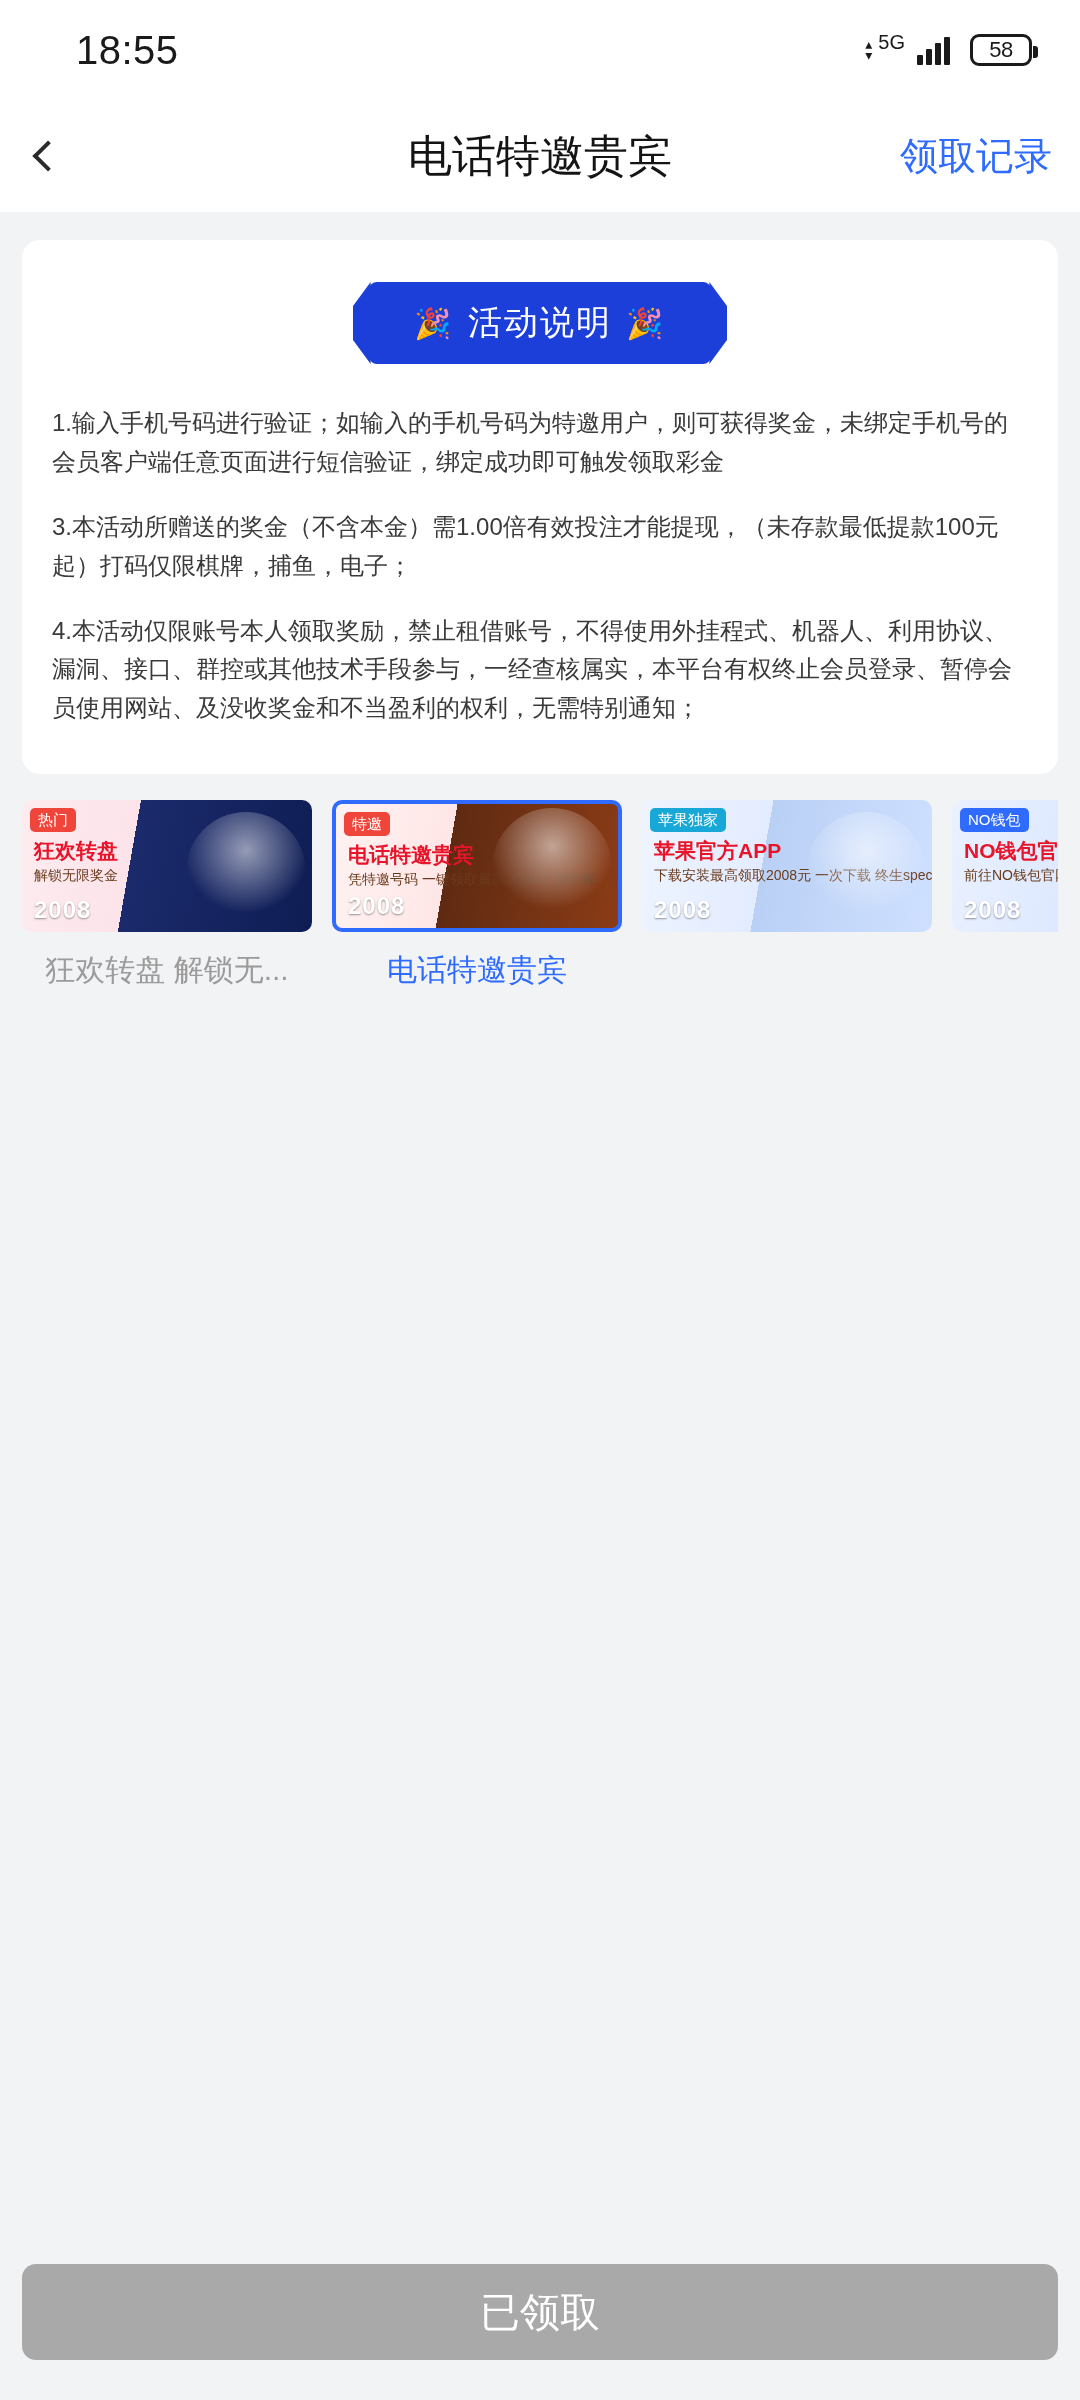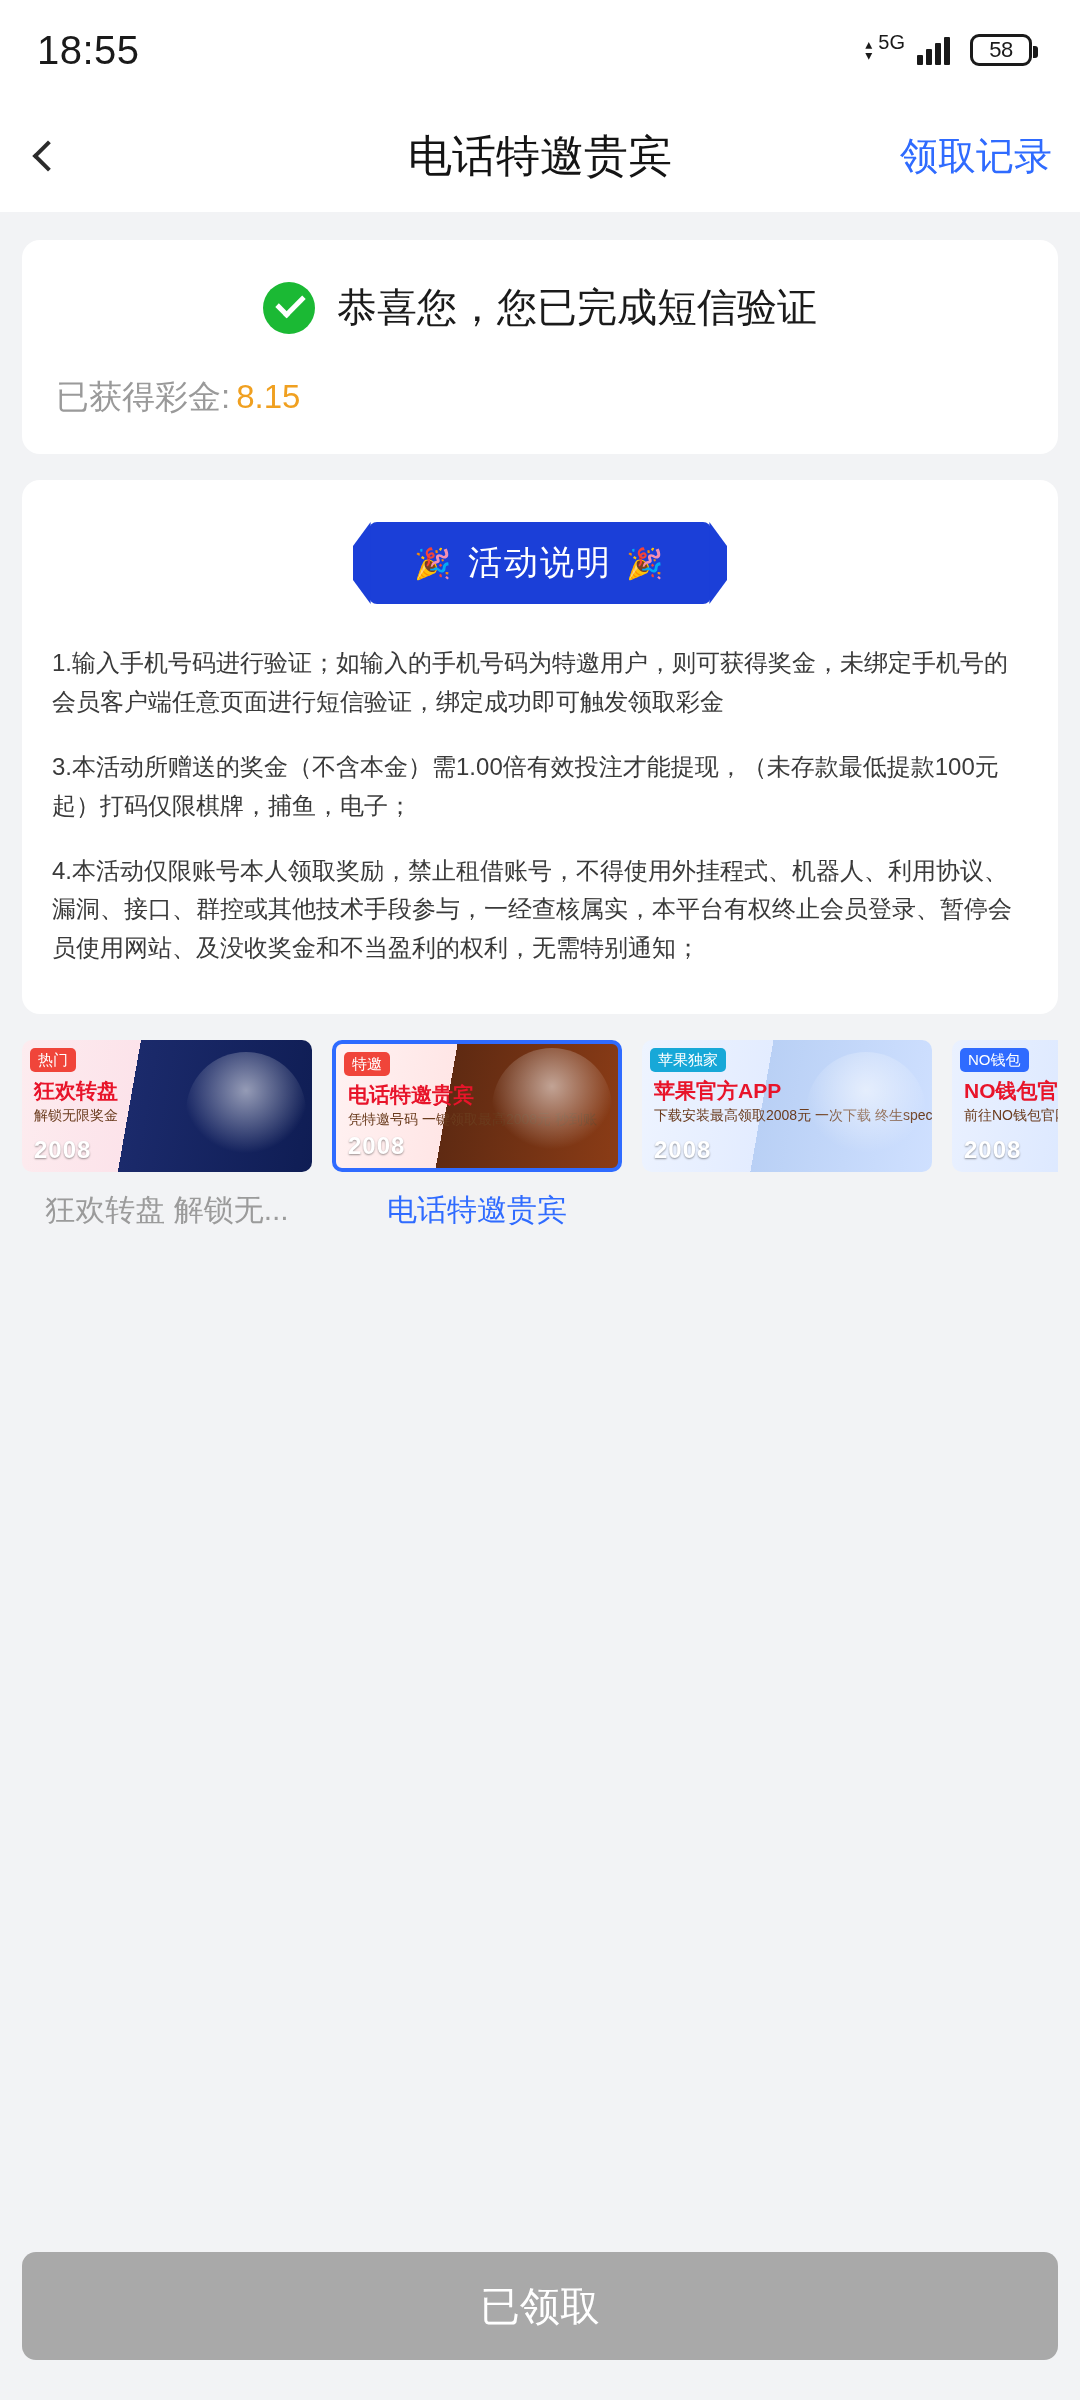--- a/index.html
+++ b/index.html
@@ -19,21 +19,21 @@
     flex-direction: column;
   }
 
   
   .statusbar {
     height: 100px;
     background: #ffffff;
     display: flex;
     align-items: center;
     justify-content: space-between;
-    padding: 0 48px 0 37px;
+    padding: 0 48px 0 76px;
     flex: 0 0 auto;
   }
   .status-time {
     font-size: 40px;
     color: #1a1a1a;
     letter-spacing: 0.5px;
     font-weight: 400;
   }
   .status-right {
     display: flex;
@@ -331,21 +331,21 @@
   }
 
   
   .bottom {
     flex: 0 0 auto;
     padding: 26px 22px 40px 22px;
     background: #f2f3f5;
   }
   .cta {
     width: 100%;
-    height: 108px;
+    height: 96px;
     border: none;
     border-radius: 14px;
     background: #a9a9a9;
     color: #ffffff;
     font-size: 40px;
     font-family: inherit;
     cursor: default;
   }
 </style>
 </head>
@@ -376,30 +376,20 @@
   <div class="titlebar">
     <div class="back-btn">
       <div class="chev"></div>
     </div>
     <div class="page-title">电话特邀贵宾</div>
     <div class="title-action">领取记录</div>
   </div>
 
   <div class="body">
 
-    <div class="card success-card">
-      <div class="success-row">
-        <div class="check-circle"></div>
-        <div class="success-text">恭喜您，您已完成短信验证</div>
-      </div>
-      <div class="amount-row">
-        <span class="amount-label">已获得彩金:</span>
-        <span class="amount-value">8.15</span>
-      </div>
-    </div>
 
     <div class="card rules-card">
       <div class="ribbon-wrap">
         <div class="ribbon">
           <span class="emoji">🎉</span>
           <span>活动说明</span>
           <span class="emoji">🎉</span>
         </div>
       </div>
       <div class="rule">1.输入手机号码进行验证；如输入的手机号码为特邀用户，则可获得奖金，未绑定手机号的会员客户端任意页面进行短信验证，绑定成功即可触发领取彩金</div>

